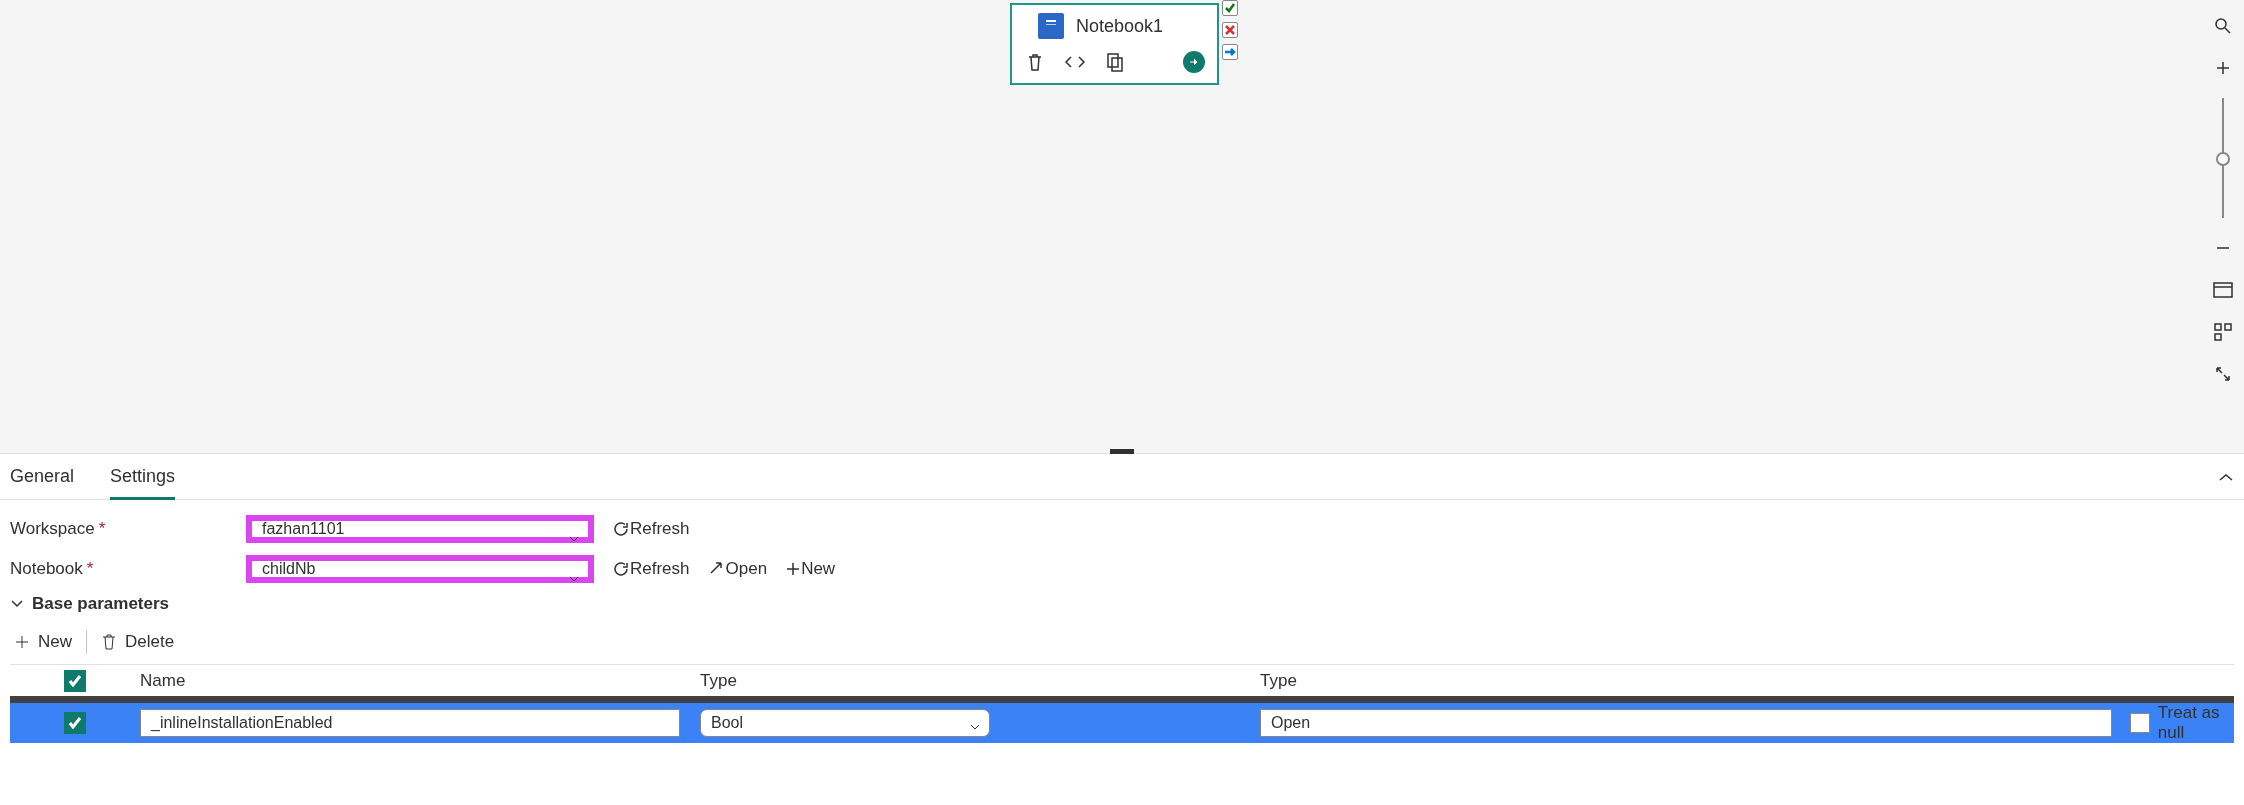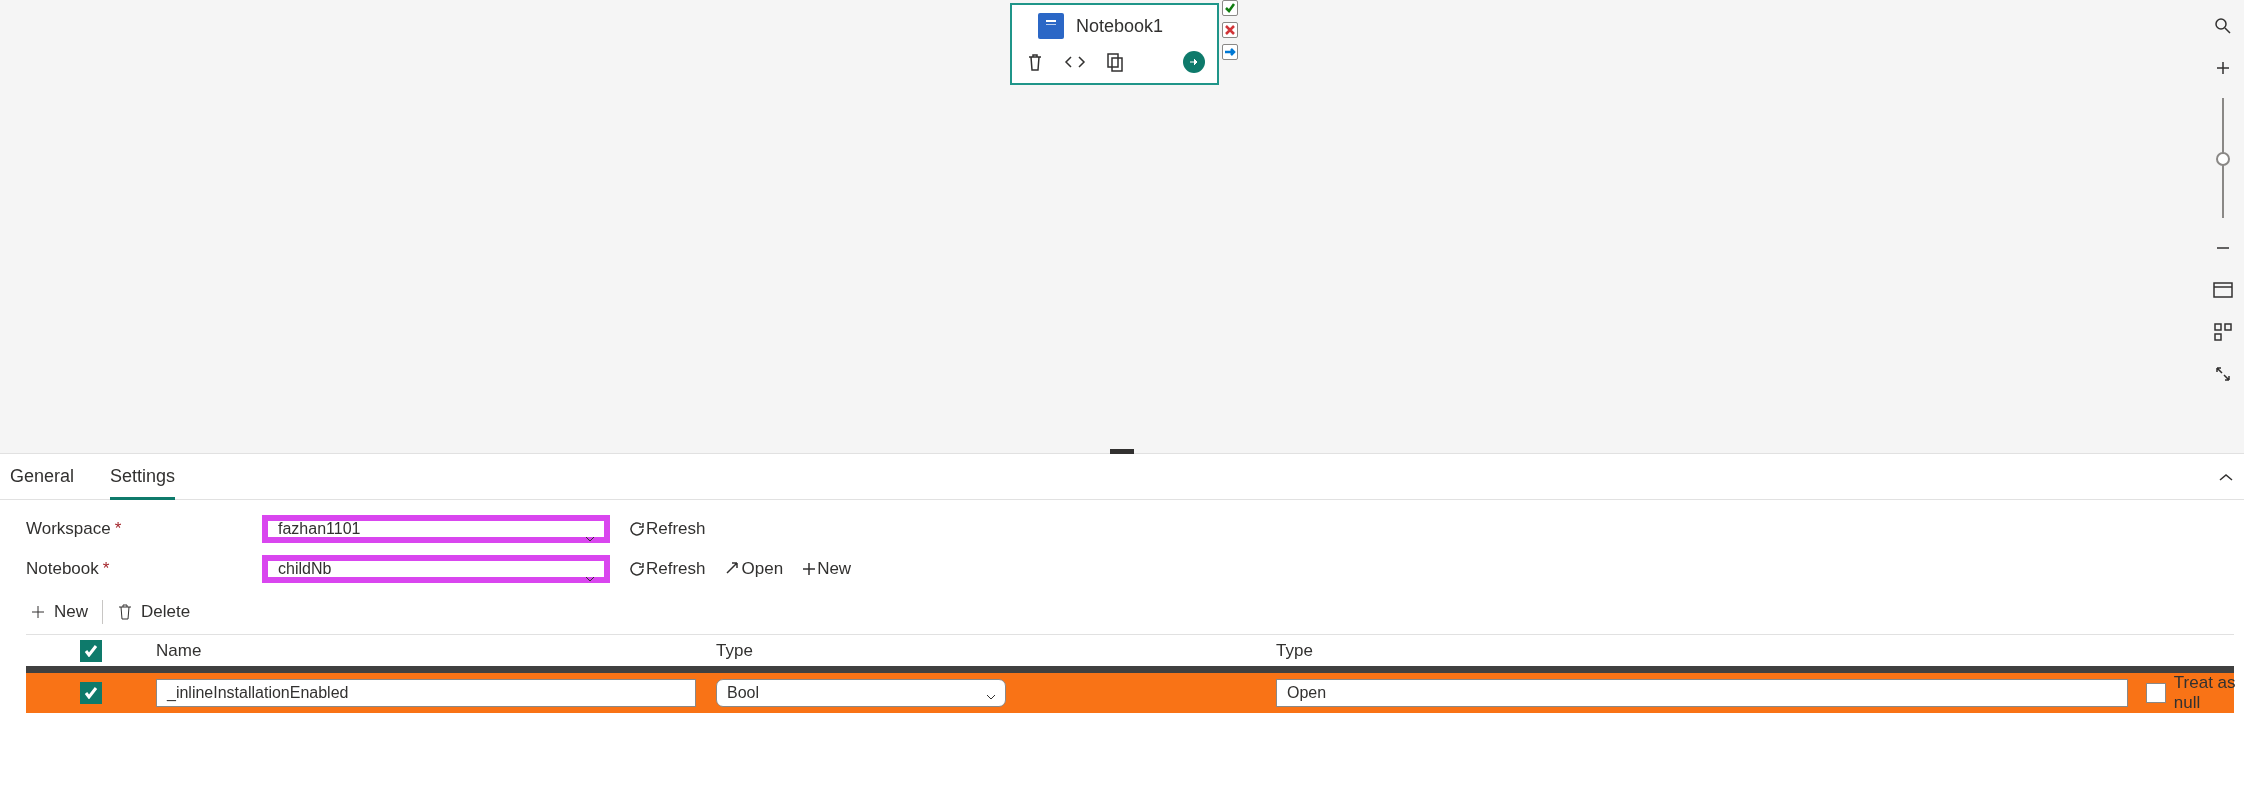--- a/index.html
+++ b/index.html
@@ -37,21 +37,21 @@
     .splitter { position: absolute; left: 50%; bottom: -1px; width: 24px; height: 5px; background: #323130; transform: translateX(-50%); }
 
     
     .tab-strip { display: flex; align-items: center; gap: 36px; padding: 0 10px; border-bottom: 1px solid #e1e1e1; height: 46px; position: relative; }
     .tab { font-size: 18px; color: #323130; cursor: pointer; height: 46px; display: flex; align-items: center; }
     .tab.active { font-weight: 400; position: relative; }
     .tab.active::after { content: ''; position: absolute; bottom: 0; left: 0; right: 0; height: 3px; background: #0e7a6b; }
     .collapse-caret { position: absolute; right: 10px; top: 14px; cursor: pointer; }
 
     
-    .settings { padding: 14px 10px 0 26px; }
+    .settings { padding: 14px 10px 0 10px; }
     .field-row { display: flex; align-items: center; margin-bottom: 10px; height: 30px; }
     .field-label { width: 236px; font-size: 17px; }
     .req { color: #a4262c; margin-left: 4px; }
     .select { width: 348px; height: 28px; border: 6px solid #d946ef; background: #fff; display: flex; align-items: center; padding: 0 10px; position: relative; cursor: pointer; }
     .select .chev { position: absolute; right: 8px; top: 7px; }
     .select-text { font-size: 16px; }
 
     .link-btn { display: inline-flex; align-items: center; margin-left: 18px; font-size: 17px; cursor: pointer; }
     .link-btn svg { stroke: #323130; fill: none; stroke-width: 1.5; }
 
@@ -59,21 +59,21 @@
     .section-header { display: flex; align-items: center; gap: 8px; margin-top: 8px; margin-bottom: 10px; cursor: pointer; }
     .section-header svg { stroke: #323130; fill: none; }
     .section-title { font-weight: 600; font-size: 17px; }
 
     .param-toolbar { display: flex; align-items: center; gap: 14px; padding: 6px 4px 10px 4px; border-bottom: 1px solid #e1e1e1; margin-bottom: 0;}
     .ptb-btn { display: inline-flex; align-items: center; gap: 8px; font-size: 17px; cursor: pointer; }
     .vbar { width: 1px; height: 24px; background: #c8c6c4; }
 
     .grid-head, .grid-row { display: grid; grid-template-columns: 130px 560px 560px 870px 120px; align-items: center; min-height: 38px; }
     .grid-head { border-bottom: 7px solid #404040; }
-    .grid-row { background: #f97316; }
+    .grid-row { background: #3b82f6; }
     .grid-head div { font-size: 17px; font-weight: 400; }
     .check-cell { display: flex; align-items: center; justify-content: center; }
     .chk { width: 22px; height: 22px; background: #0e7a6b; display: flex; align-items: center; justify-content: center; }
     .chk svg { stroke: #fff; stroke-width: 3; fill: none; }
 
     .cell-input { height: 28px; border: 1px solid #8a8886; background: #fff; padding: 0 10px; display: flex; align-items: center; font-size: 16px; width: 540px; position: relative; }
     .cell-input.small { width: 290px; border-radius: 7px; }
     .cell-input .chev { position: absolute; right: 8px; top: 8px; }
     .cell-input.value { width: 852px; }
 
@@ -228,20 +228,26 @@
         <span>Open</span>
       </span>
     <span class="link-btn">
         <svg width="16" height="16" viewBox="0 0 16 16">
           <path d="M8 2v12M2 8h12"></path>
         </svg>
         <span>New</span>
       </span>
   </div>
 
+  <div class="section-header">
+    <svg width="14" height="12" viewBox="0 0 14 12">
+        <path d="M2 3l5 5 5-5" stroke-width="1.5"></path>
+      </svg>
+    <span class="section-title">Base parameters</span>
+  </div>
 
   <div class="param-toolbar">
     <span class="ptb-btn">
         <svg width="16" height="16" viewBox="0 0 16 16">
           <path d="M8 2v12M2 8h12" stroke="#323130" fill="none"></path>
         </svg>
         <span>New</span>
       </span>
     <span class="vbar"></span>
     <span class="ptb-btn">

